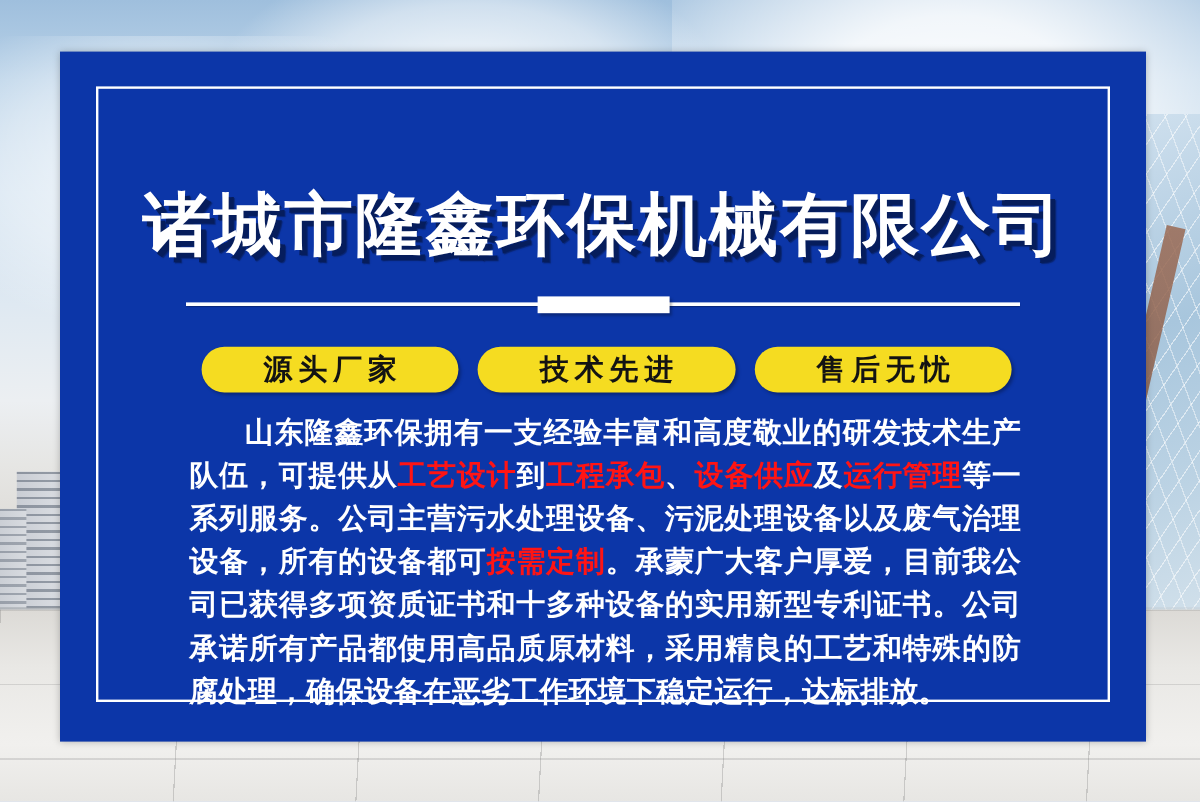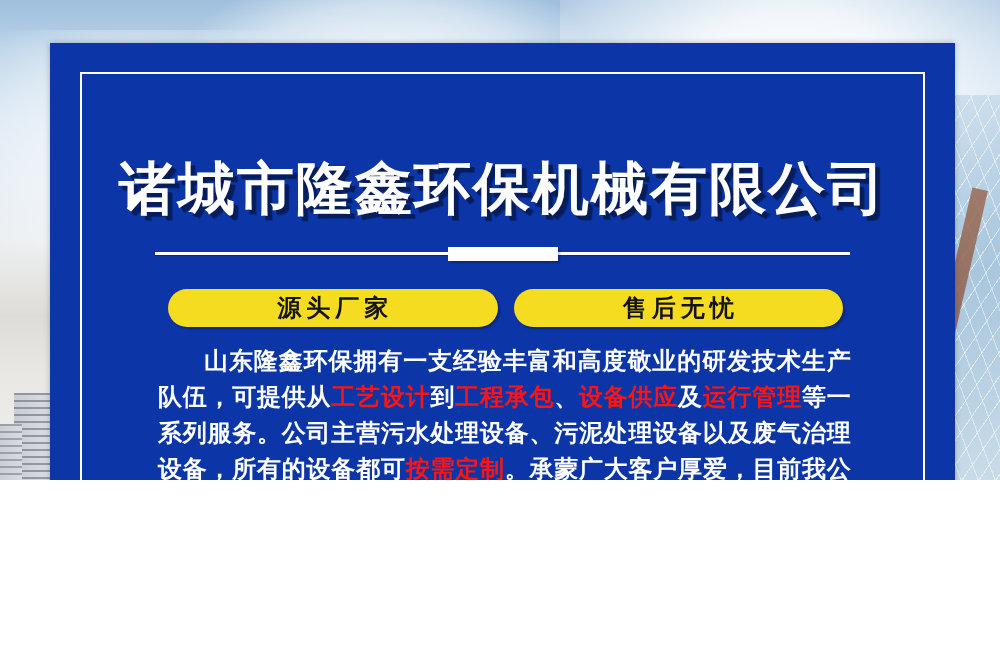--- a/index.html
+++ b/index.html
@@ -10,21 +10,21 @@
   body {
     width: 1000px;
     height: 668px;
     overflow: hidden;
     font-family: "Liberation Sans", "DejaVu Sans", sans-serif;
   }
 
   #poster {
     position: relative;
     width: 1000px;
-    height: 480px;
+    height: 668px;
     overflow: hidden;
   }
 
   
   .bg {
     position: absolute;
     inset: 0;
     background: linear-gradient(to bottom,
         #9fbfdd 0%,
         #b9d2e8 10%,
@@ -251,20 +251,21 @@
     <div id="panel-inner-border"></div>
 
     <div id="title">诸城市隆鑫环保机械有限公司</div>
 
     <div id="divider">
       <div id="divider-block"></div>
     </div>
 
     <div id="badges">
       <div class="badge">源头厂家</div>
+      <div class="badge">技术先进</div>
       <div class="badge">售后无忧</div>
     </div>
 
     <div id="body-text"><span>山东隆鑫环保拥有一支经验丰富和高度敬业的研发技术生产队伍，可提供从</span><span class="hl">工艺设计</span><span>到</span><span class="hl">工程承包</span><span>、</span><span class="hl">设备供应</span><span>及</span><span class="hl">运行管理</span><span>等一系列服务。公司主营污水处理设备、污泥处理设备以及废气治理设备，所有的设备都可</span><span class="hl">按需定制</span><span>。承蒙广大客户厚爱，目前我公司已获得多项资质证书和十多种设备的实用新型专利证书。公司承诺所有产品都使用高品质原材料，采用精良的工艺和特殊的防腐处理，确保设备在恶劣工作环境下稳定运行，达标排放。</span></div>
 
 
   </div>
 </div>
 
 </body></html>

